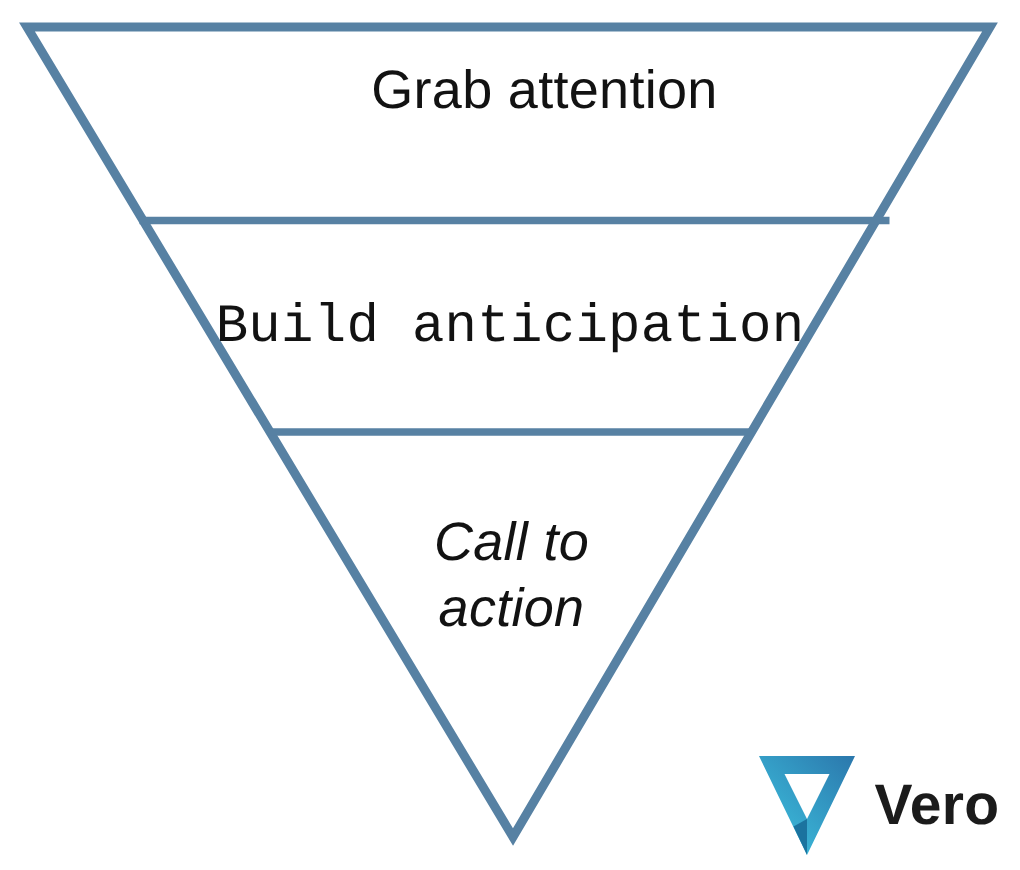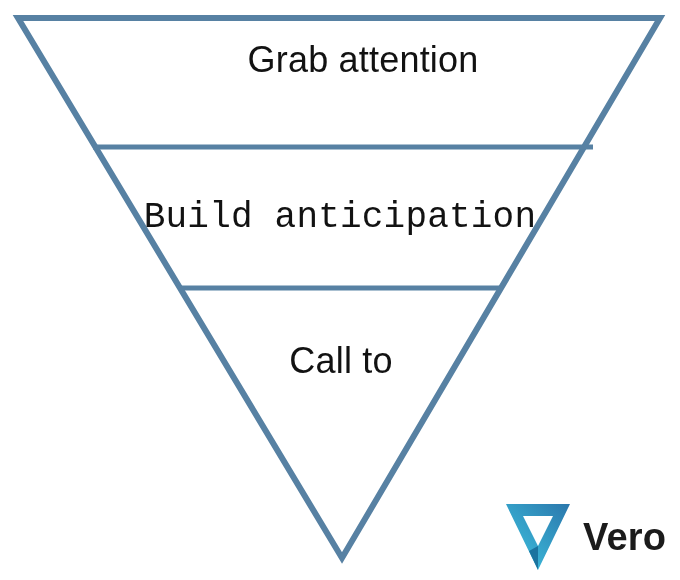--- a/index.html
+++ b/index.html
@@ -67,22 +67,23 @@
   <svg class="funnel-svg" viewBox="0 0 680 580">
     <polygon points="18,18 660,18 342,558" fill="none" stroke-width="6" stroke-linejoin="miter" stroke="#5781a3"></polygon>
     <line x1="93" y1="147" x2="593" y2="147" stroke-width="5" stroke="#5781a3"></line>
     <line x1="179" y1="288" x2="500" y2="288" stroke-width="5" stroke="#5781a3"></line>
   </svg>
 
   <div class="label label-1" style="color: rgb(18, 18, 18);">Grab attention</div>
 
   <div class="label label-2" style="color: rgb(18, 18, 18); font-family: Liberation Mono, monospace;">Build anticipation</div>
 
-  <div class="label label-3" style="color: rgb(18, 18, 18);">
+  <div class="label label-3" style="color: rgb(18, 18, 18); font-style: italic;">
     <span>Call to</span>
+    <span>action</span>
   </div>
 
   <div class="logo">
     <svg class="logo-icon" viewBox="0 0 64 66">
       <defs>
         <linearGradient id="veroGrad" x1="0" y1="1" x2="1" y2="0">
           <stop offset="0" stop-color="#3ec6e2"></stop>
           <stop offset="1" stop-color="#2b77ac"></stop>
         </linearGradient>
       </defs>

